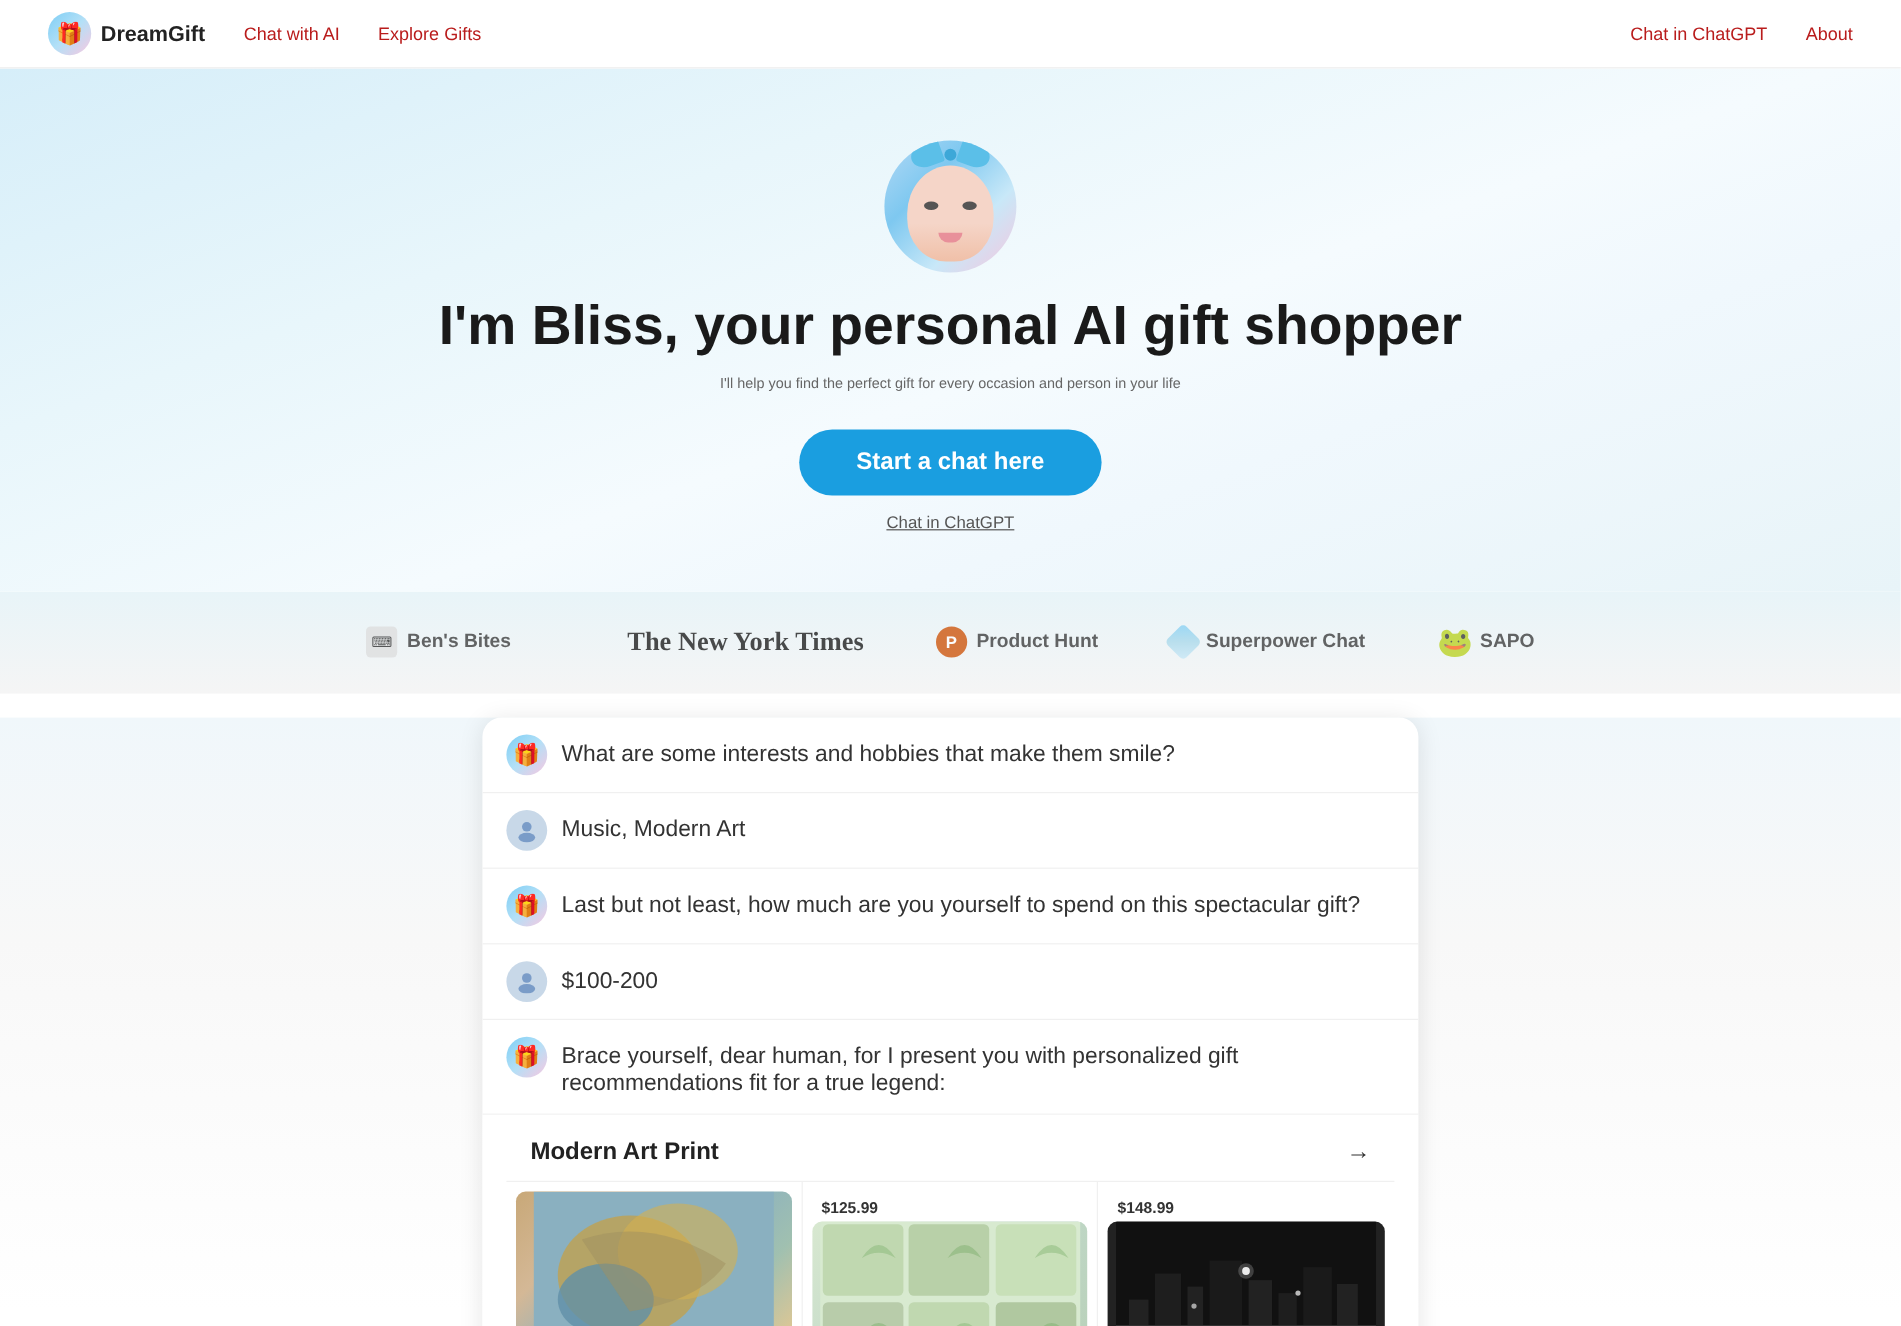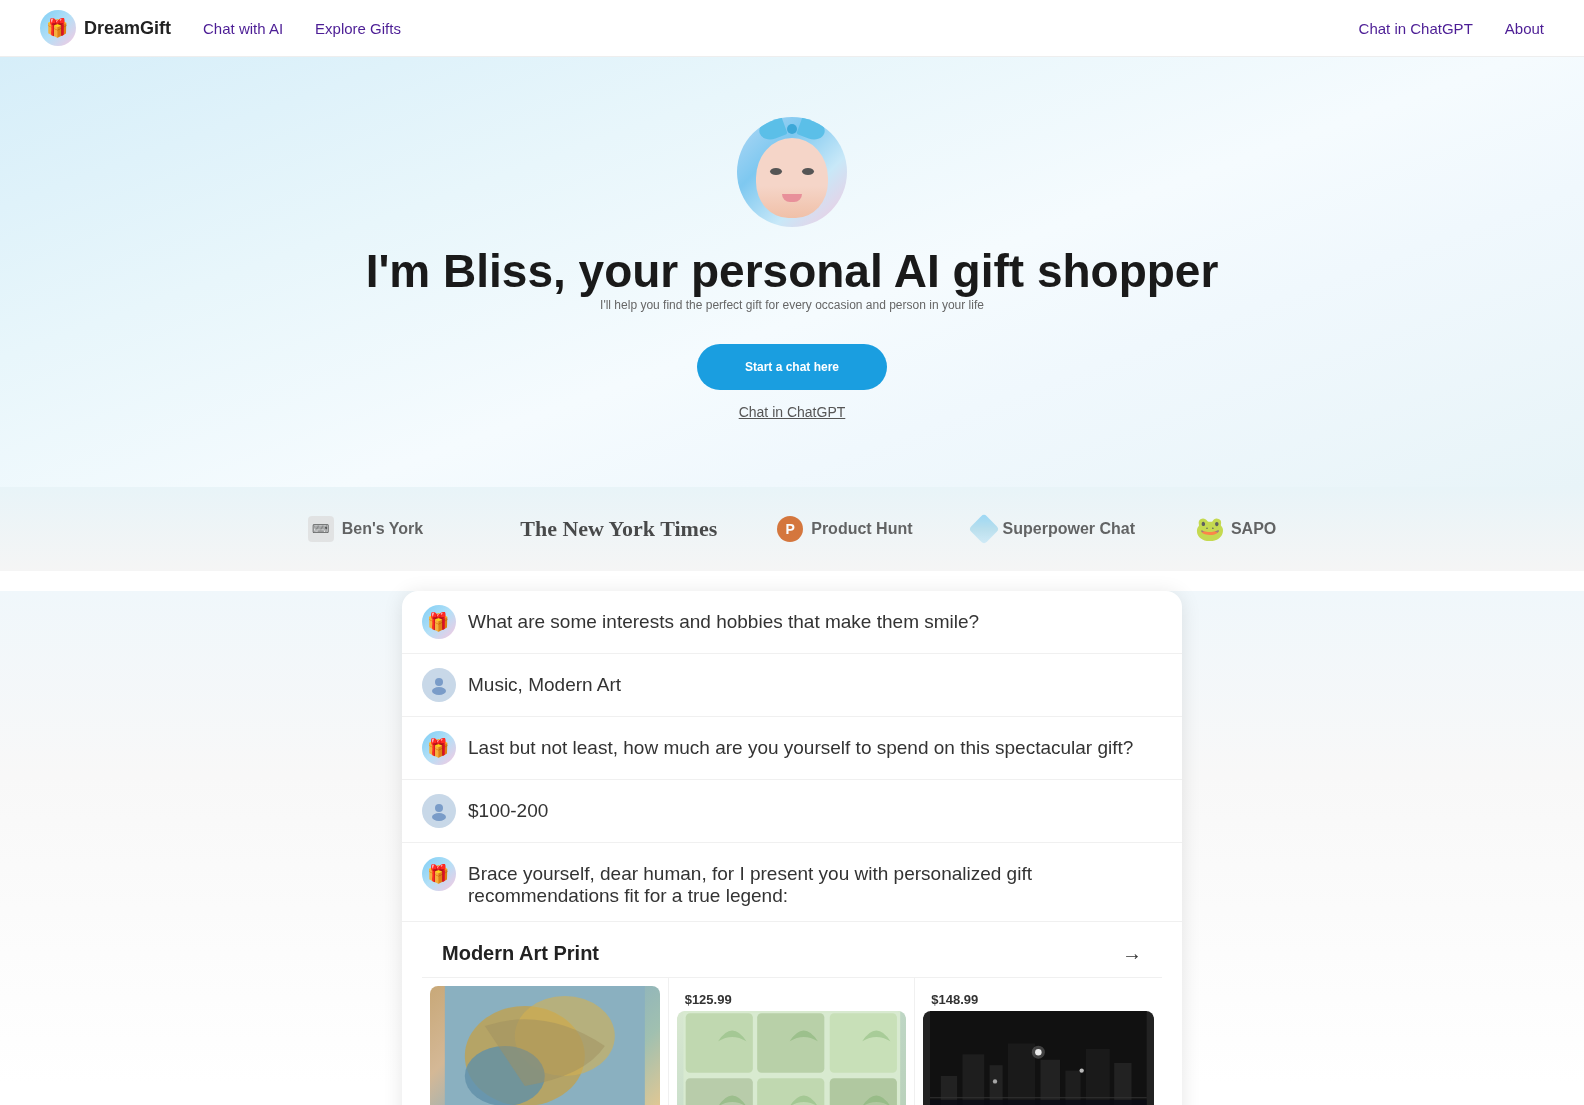--- a/index.html
+++ b/index.html
@@ -15,21 +15,21 @@
     }
     .nav-left { display: flex; align-items: center; gap: 32px; }
     .nav-logo { display: flex; align-items: center; gap: 8px; font-weight: 700; font-size: 18px; color: #222; text-decoration: none; }
     .nav-logo .logo-icon {
       width: 36px; height: 36px;
       background: linear-gradient(135deg, #7ecef5, #b3e0f7, #f9c7e0);
       border-radius: 50%;
       display: flex; align-items: center; justify-content: center;
       font-size: 18px;
     }
-    .nav-link { text-decoration: none; color: #4c1d95; font-size: 15px; font-weight: 500; }
+    .nav-link { text-decoration: none; color: #b91c1c; font-size: 15px; font-weight: 500; }
     .nav-right { display: flex; align-items: center; gap: 32px; }
 
     
     .hero {
       background: linear-gradient(160deg, #d6eef9 0%, #e8f6fb 30%, #f5fbfe 55%, #f0f8fd 70%, #e8f4f8 100%);
       padding: 60px 20px 50px;
       text-align: center;
       position: relative;
       min-height: 430px;
     }
@@ -37,27 +37,27 @@
       width: 110px; height: 110px;
       margin: 0 auto 18px;
       background: linear-gradient(135deg, #b3d9f5, #7ec8f0, #c8e8f8, #f7c6de);
       border-radius: 50%;
       display: flex; align-items: center; justify-content: center;
       font-size: 56px;
       overflow: hidden;
       position: relative;
     }
 
-    .hero h1 { font-size: 46px; font-weight: 700; color: #1a1a1a; line-height: 1.15; }
+    .hero h1 { font-size: 46px; font-weight: 700; color: #1a1a1a; margin-bottom: 14px; line-height: 1.15; }
     .hero-sub { color: #666; font-size: 12px; margin-bottom: 32px; }
     .cta-btn {
       display: inline-block;
       background: #1a9ee0;
       color: #fff;
-      font-size: 12px;
+      font-size: 20px;
       font-weight: 600;
       padding: 16px 48px;
       border-radius: 50px;
       border: none;
       cursor: pointer;
       text-decoration: none;
       transition: background 0.2s;
       margin-bottom: 14px;
     }
     .chat-gpt-link { color: #555; font-size: 14px; display: block; }
@@ -236,21 +236,21 @@
   <p class="hero-sub">I'll help you find the perfect gift for every occasion and person in your life</p>
   <a href="#" class="cta-btn">Start a chat here</a>
   <br>
   <a href="#" class="chat-gpt-link">Chat in ChatGPT</a>
 </section>
 
 <div class="logos-bar">
 
   <div class="logo-item">
     <div class="bens-icon">⌨</div>
-    <span class="logo-text">Ben's York</span>
+    <span class="logo-text">Ben's Bites</span>
   </div>
 
   <div class="logo-item">
     <span class="nyt-text">The New York Times</span>
   </div>
 
   <div class="logo-item">
     <div class="ph-circle">P</div>
     <span class="logo-text">Product Hunt</span>
   </div>

